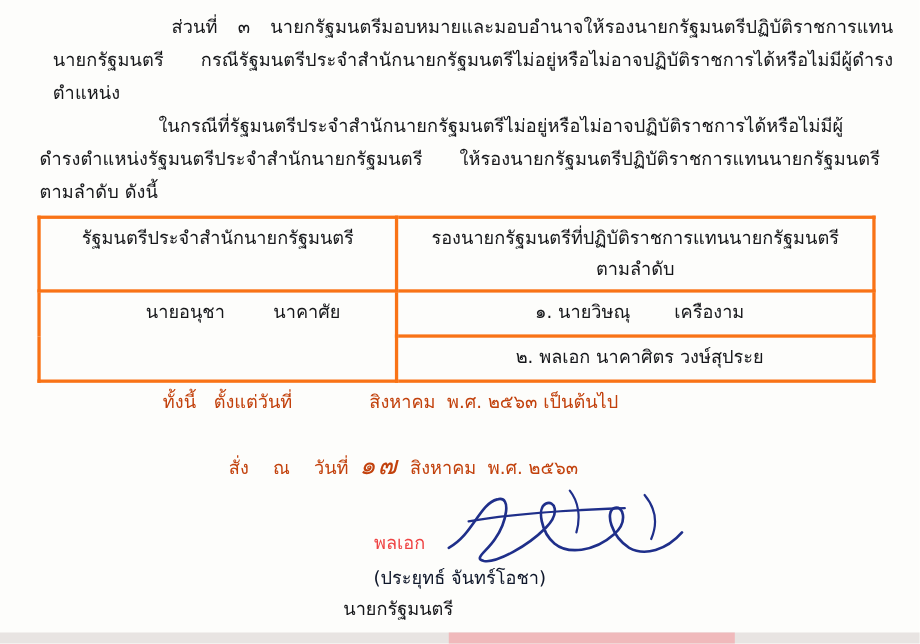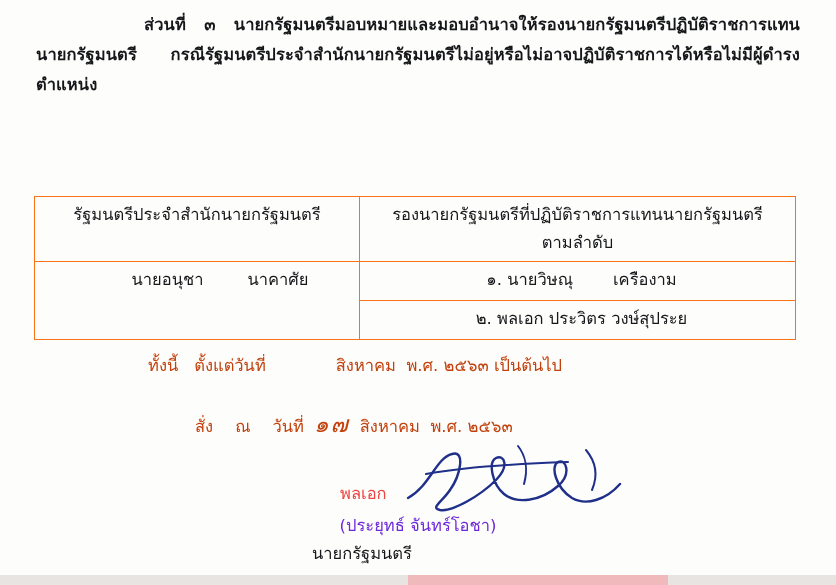--- a/index.html
+++ b/index.html
@@ -22,46 +22,45 @@
     background: #fdfdfb;
   }
   .para {
     font-size: 16.5px;
     line-height: 30px;
     color: #16171a;
     letter-spacing: 0.1px;
   }
   .p1 {
     position: absolute;
-    left: 36px;
+    left: 48px;
     top: 10px;
     width: 764px;
     text-indent: 108px;
     text-align: justify;
-    font-weight: bold;
   }
   .p2 {
     position: absolute;
     left: 36px;
     top: 100px;
     width: 764px;
     text-indent: 108px;
     text-align: justify;
   }
   
   .tbl {
     position: absolute;
     left: 34px;
     top: 196px;
     width: 762px;
     border-collapse: collapse;
     table-layout: fixed;
   }
   .tbl td {
-    border: 1px solid #f97316;
+    border: 3px solid #f97316;
     font-size: 16.5px;
     line-height: 28px;
     color: #16171a;
     padding: 4px 8px;
     vertical-align: top;
   }
   .th-cell {
     text-align: center;
     height: 54px;
   }
@@ -84,21 +83,21 @@
   .line-effect {
     position: absolute;
     font-size: 16.5px;
     line-height: 28px;
     color: #c2410c;
   }
   .l-eff { left: 148px; top: 352px; }
   .eff-gap1 { display: inline-block; width: 16px; }
   .eff-gap2 { display: inline-block; width: 70px; }
 
-  .l-order { left: 195px; top: 410px; }
+  .l-order { left: 208px; top: 410px; }
   .ord-gap1 { display: inline-block; width: 22px; }
   .ord-gap2 { display: inline-block; width: 22px; }
   .handdate {
     font-family: "DejaVu Serif", "Liberation Serif", serif;
     font-size: 23px;
     font-style: italic;
     letter-spacing: 2px;
     padding: 0 10px;
   }
 
@@ -117,21 +116,21 @@
     height: 80px;
   }
   .sig svg { display: block; }
   .sig-name {
     position: absolute;
     left: 0;
     top: 512px;
     width: 836px;
     text-align: center;
     font-size: 16.5px;
-    color: #6d28d9;
+    color: #0f172a;
   }
   .sig-title {
     position: absolute;
     left: 0;
     top: 540px;
     width: 724px;
     text-align: center;
     font-size: 16.5px;
     color: #16171a;
   }
@@ -152,20 +151,21 @@
     background: #f0b9bb;
   }
 </style>
 </head>
 <body>
 
 <div class="page">
 
   <div class="para p1">ส่วนที่ ๓ นายกรัฐมนตรีมอบหมายและมอบอำนาจให้รองนายกรัฐมนตรีปฏิบัติราชการแทนนายกรัฐมนตรี กรณีรัฐมนตรีประจำสำนักนายกรัฐมนตรีไม่อยู่หรือไม่อาจปฏิบัติราชการได้หรือไม่มีผู้ดำรงตำแหน่ง</div>
 
+  <div class="para p2">ในกรณีที่รัฐมนตรีประจำสำนักนายกรัฐมนตรีไม่อยู่หรือไม่อาจปฏิบัติราชการได้หรือไม่มีผู้ดำรงตำแหน่งรัฐมนตรีประจำสำนักนายกรัฐมนตรี ให้รองนายกรัฐมนตรีปฏิบัติราชการแทนนายกรัฐมนตรีตามลำดับ ดังนี้</div>
 
   <table class="tbl">
     <colgroup>
       <col class="col-left">
       <col>
     </colgroup>
     <tbody>
       <tr>
         <td class="th-cell">รัฐมนตรีประจำสำนักนายกรัฐมนตรี</td>
         <td class="th-cell">
@@ -178,21 +178,21 @@
           <span>นายอนุชา</span><span class="name-gap"></span><span>นาคาศัย</span>
         </td>
         <td class="list-cell">
           <span>๑.</span>
           <span>นายวิษณุ</span><span class="rank-gap"></span><span>เครืองาม</span>
         </td>
       </tr>
       <tr class="name-row">
         <td class="list-cell">
           <span>๒.</span>
-          <span>พลเอก ประวิตร</span>
+          <span>พลเอก นาคาศิตร</span>
           <span>วงษ์สุประย</span>
         </td>
       </tr>
     </tbody>
   </table>
 
   <div class="line-effect l-eff">
     <span>ทั้งนี้</span><span class="eff-gap1"></span><span>ตั้งแต่วันที่</span><span class="eff-gap2"></span><span>สิงหาคม</span>&nbsp;&nbsp;<span>พ.ศ. ๒๕๖๓</span>&nbsp;<span>เป็นต้นไป</span>
   </div>
 

